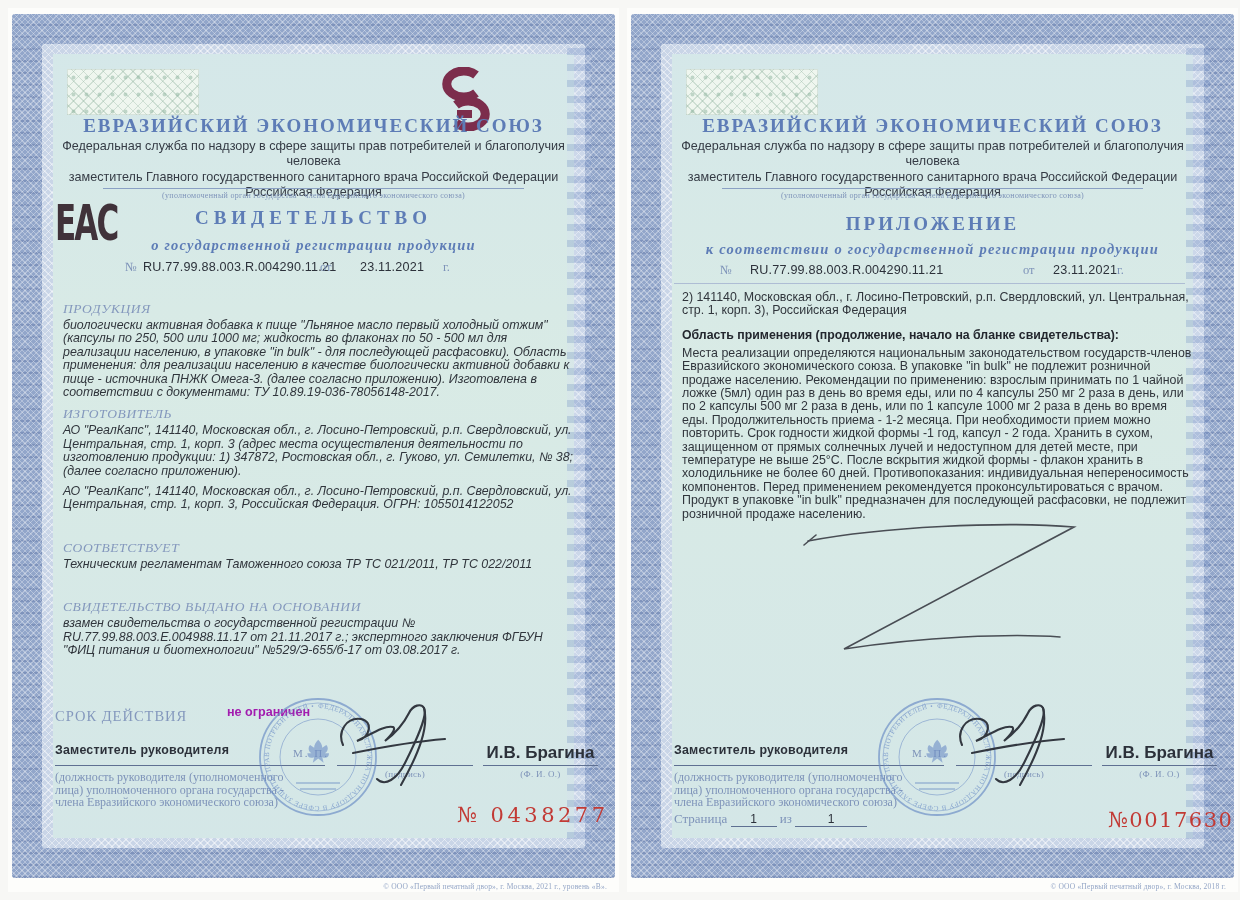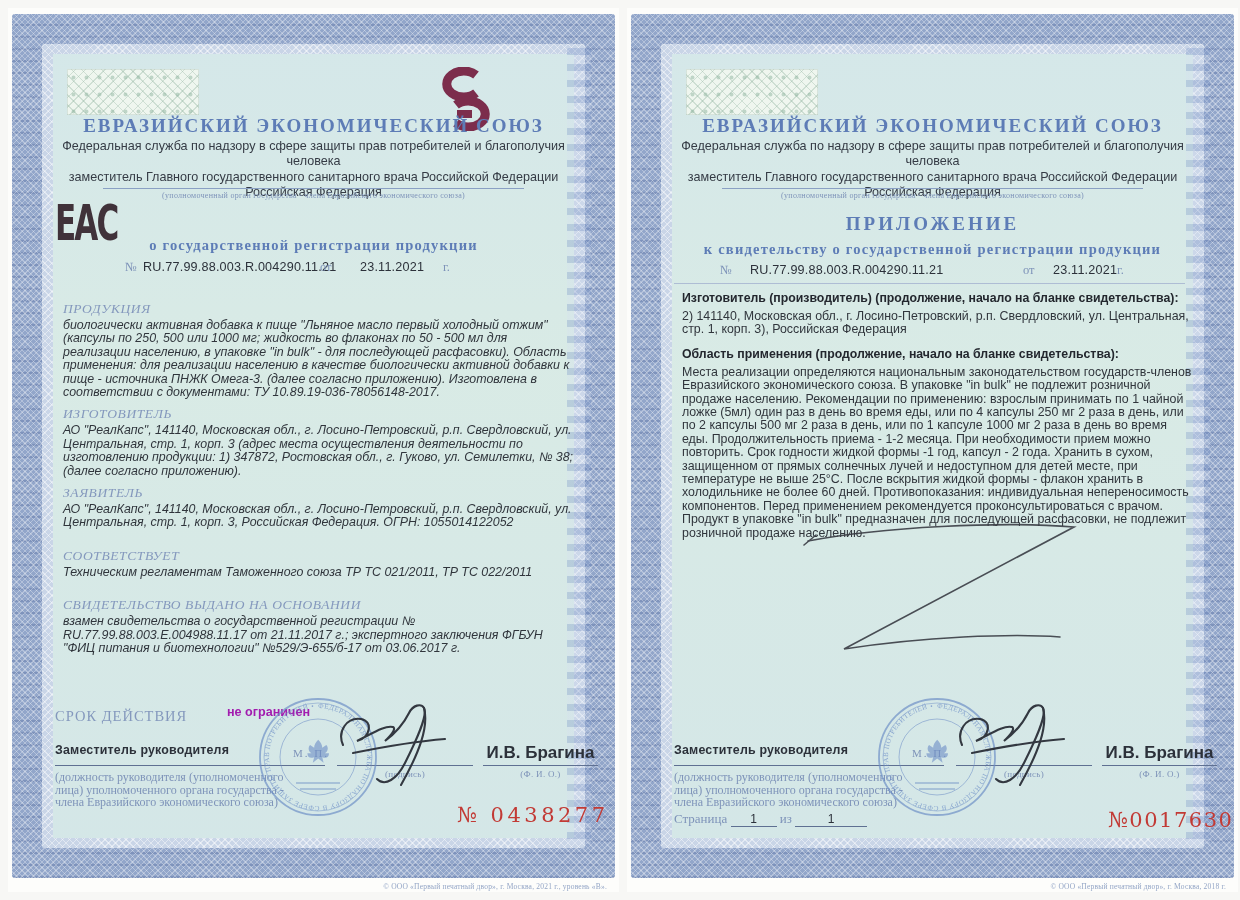--- a/index.html
+++ b/index.html
@@ -71,21 +71,21 @@
     color:#40323a;letter-spacing:-2px;transform:scale(.94,1.52);transform-origin:left top;
   }
   .doc-title{
     position:absolute;left:0;right:0;top:152px;text-align:center;
     font-family:"Liberation Serif",serif;font-weight:bold;font-size:19px;
     letter-spacing:5px;color:#5d7cb6;
   }
   .doc-subtitle{
     position:absolute;left:0;right:0;top:182px;text-align:center;
     font-family:"Liberation Serif",serif;font-weight:bold;font-size:14.5px;
-    letter-spacing:1.2px;color:#5d7cb6;white-space:nowrap;
+    letter-spacing:1.2px;color:#5d7cb6;white-space:nowrap;font-style:italic;
   }
   .annex .doc-title{top:158px;letter-spacing:3px;}
   .annex .doc-subtitle{top:186px;}
 
   .numrow{position:absolute;left:0;right:0;top:205px;height:18px;
     font-size:12.6px;color:#2c313a;}
   .annex .numrow{top:208px;}
   .numrow .lbl{position:absolute;font-family:"Liberation Serif",serif;color:#7e93b9;font-size:12.5px;}
   .numrow .val{position:absolute;font-weight:500;letter-spacing:.2px;}
   .cert .n-no{left:70px;} .cert .n-num{left:88px;} .cert .n-from{left:265px;} .cert .n-date{left:305px;} .cert .n-year{left:388px;}
@@ -93,21 +93,21 @@
   .annex-rule{position:absolute;left:0;right:6px;top:228px;border-top:1px solid #aebdd4;}
 
   .col{position:absolute;left:8px;width:512px;}
   .cert .col{top:246px;}
   .annex .col{top:236px;}
   .section{margin:0 0 7px 0;font-style:italic;}
   .section-heading{
     font-family:"Liberation Serif",serif;font-size:13.5px;letter-spacing:.6px;
     color:#8498bd;margin-bottom:2px;
   }
-  .section.gap-lg{margin-top:18px;}
+  .section.gap-lg{margin-top:28px;}
   .body-text{font-size:12.4px;line-height:13.4px;color:#30353c;}
   .annex-heading{font-size:12.3px;font-weight:bold;color:#23272e;margin:10px 0 5px 0;line-height:14px;}
   .annex-heading.first{margin-top:0;}
 
   .validity-label{position:absolute;left:0;top:653px;
     font-family:"Liberation Serif",serif;font-size:14.5px;letter-spacing:1px;color:#8498bd;}
   .validity-value{position:absolute;left:172px;top:650px;font-size:12.6px;font-weight:bold;color:#a21caf;}
 
   .deputy{position:absolute;left:0;top:688px;font-size:12.4px;font-weight:bold;color:#2c313a;letter-spacing:.2px;}
   .signer{position:absolute;left:428px;top:688px;width:115px;text-align:center;
@@ -166,50 +166,50 @@
     <div class="authority">
       <div>Федеральная служба по надзору в сфере защиты прав потребителей и благополучия человека</div>
       <div>заместитель Главного государственного санитарного врача Российской Федерации</div>
       <div>Российская Федерация</div>
     </div>
     <div class="header-rule"></div>
     <div class="authority-caption">(уполномоченный орган государства - члена Евразийского экономического союза)</div>
 
     <div class="eac">ЕАС</div>
 
+    <div class="doc-title">СВИДЕТЕЛЬСТВО</div>
     <div class="doc-subtitle">о государственной регистрации продукции</div>
 
     <div class="numrow">
       <span class="lbl n-no">№</span>
       <span class="val n-num">RU.77.99.88.003.R.004290.11.21</span>
       <span class="lbl n-from">от</span>
       <span class="val n-date">23.11.2021</span>
       <span class="lbl n-year">г.</span>
     </div>
 
     <div class="col">
       <div class="section">
         <div class="section-heading">ПРОДУКЦИЯ</div>
         <div class="body-text">биологически активная добавка к пище "Льняное масло первый холодный отжим" (капсулы по 250, 500 или 1000 мг; жидкость во флаконах по 50 - 500 мл для реализации населению, в упаковке "in bulk" - для последующей расфасовки). Область применения: для реализации населению в качестве биологически активной добавки к пище - источника ПНЖК Омега-3. (далее согласно приложению). Изготовлена в соответствии с документами: ТУ 10.89.19-036-78056148-2017.</div>
       </div>
       <div class="section">
         <div class="section-heading">ИЗГОТОВИТЕЛЬ</div>
         <div class="body-text">АО "РеалКапс", 141140, Московская обл., г. Лосино-Петровский, р.п. Свердловский, ул. Центральная, стр. 1, корп. 3 (адрес места осуществления деятельности по изготовлению продукции: 1) 347872, Ростовская обл., г. Гуково, ул. Семилетки, № 38; (далее согласно приложению).</div>
       </div>
       <div class="section">
-        <div class="section-heading">ЗАЯВИТЕЛЬ</div>
         <div class="body-text">АО "РеалКапс", 141140, Московская обл., г. Лосино-Петровский, р.п. Свердловский, ул. Центральная, стр. 1, корп. 3, Российская Федерация. ОГРН: 1055014122052</div>
       </div>
       <div class="section gap-lg">
         <div class="section-heading">СООТВЕТСТВУЕТ</div>
         <div class="body-text">Техническим регламентам Таможенного союза ТР ТС 021/2011, ТР ТС 022/2011</div>
       </div>
       <div class="section gap-lg">
         <div class="section-heading">СВИДЕТЕЛЬСТВО ВЫДАНО НА ОСНОВАНИИ</div>
-        <div class="body-text">взамен свидетельства о государственной регистрации № RU.77.99.88.003.Е.004988.11.17 от 21.11.2017 г.; экспертного заключения ФГБУН "ФИЦ питания и биотехнологии" №529/Э-655/б-17 от 03.06.2017 г.</div>
+        <div class="body-text">взамен свидетельства о государственной регистрации № RU.77.99.88.003.Е.004988.11.17 от 21.11.2017 г.; экспертного заключения ФГБУН "ФИЦ питания и биотехнологии" №529/Э-655/б-17 от 03.08.2017 г.</div>
       </div>
     </div>
 
     <div class="validity-label">СРОК ДЕЙСТВИЯ</div>
     <div class="validity-value">не ограничен</div>
 
     <div class="deputy">Заместитель руководителя</div>
     <div class="mp">М. П.</div>
     <div class="signer">И.В. Брагина</div>
     <div class="sig-rule rule-a"></div>
@@ -265,33 +265,32 @@
     <div class="union-title">ЕВРАЗИЙСКИЙ ЭКОНОМИЧЕСКИЙ СОЮЗ</div>
     <div class="authority">
       <div>Федеральная служба по надзору в сфере защиты прав потребителей и благополучия человека</div>
       <div>заместитель Главного государственного санитарного врача Российской Федерации</div>
       <div>Российская Федерация</div>
     </div>
     <div class="header-rule"></div>
     <div class="authority-caption">(уполномоченный орган государства - члена Евразийского экономического союза)</div>
 
     <div class="doc-title">ПРИЛОЖЕНИЕ</div>
-    <div class="doc-subtitle">к свидетельству о государственной регистрации продукции</div>
+    <div class="doc-subtitle">к соответствии о государственной регистрации продукции</div>
 
     <div class="numrow">
       <span class="lbl n-no">№</span>
       <span class="val n-num">RU.77.99.88.003.R.004290.11.21</span>
       <span class="lbl n-from">от</span>
       <span class="val n-date">23.11.2021</span>
       <span class="lbl n-year">г.</span>
     </div>
     <div class="annex-rule"></div>
 
     <div class="col">
-      <div class="annex-heading first">Изготовитель (производитель) (продолжение, начало на бланке свидетельства):</div>
       <div class="body-text">2) 141140, Московская обл., г. Лосино-Петровский, р.п. Свердловский, ул. Центральная, стр. 1, корп. 3), Российская Федерация</div>
       <div class="annex-heading">Область применения (продолжение, начало на бланке свидетельства):</div>
       <div class="body-text">Места реализации определяются национальным законодательством государств-членов Евразийского экономического союза. В упаковке "in bulk" не подлежит розничной продаже населению. Рекомендации по применению: взрослым принимать по 1 чайной ложке (5мл) один раз в день во время еды, или по 4 капсулы 250 мг 2 раза в день, или по 2 капсулы 500 мг 2 раза в день, или по 1 капсуле 1000 мг 2 раза в день во время еды. Продолжительность приема - 1-2 месяца. При необходимости прием можно повторить. Срок годности жидкой формы -1 год, капсул - 2 года. Хранить в сухом, защищенном от прямых солнечных лучей и недоступном для детей месте, при температуре не выше 25°С. После вскрытия жидкой формы - флакон хранить в холодильнике не более 60 дней. Противопоказания: индивидуальная непереносимость компонентов. Перед применением рекомендуется проконсультироваться с врачом. Продукт в упаковке "in bulk" предназначен для последующей расфасовки, не подлежит розничной продаже населению.</div>
     </div>
 
     <div class="zmark">
       <svg width="300" height="150" viewBox="0 0 300 150">
         <g fill="none" stroke="#3a3d45" stroke-width="1.6" stroke-linecap="round" opacity=".9">
           <path d="M12 28 L24 18"></path>
           <path d="M16 24 C90 10 210 4 282 10 L52 132 C130 120 220 116 268 120"></path>

